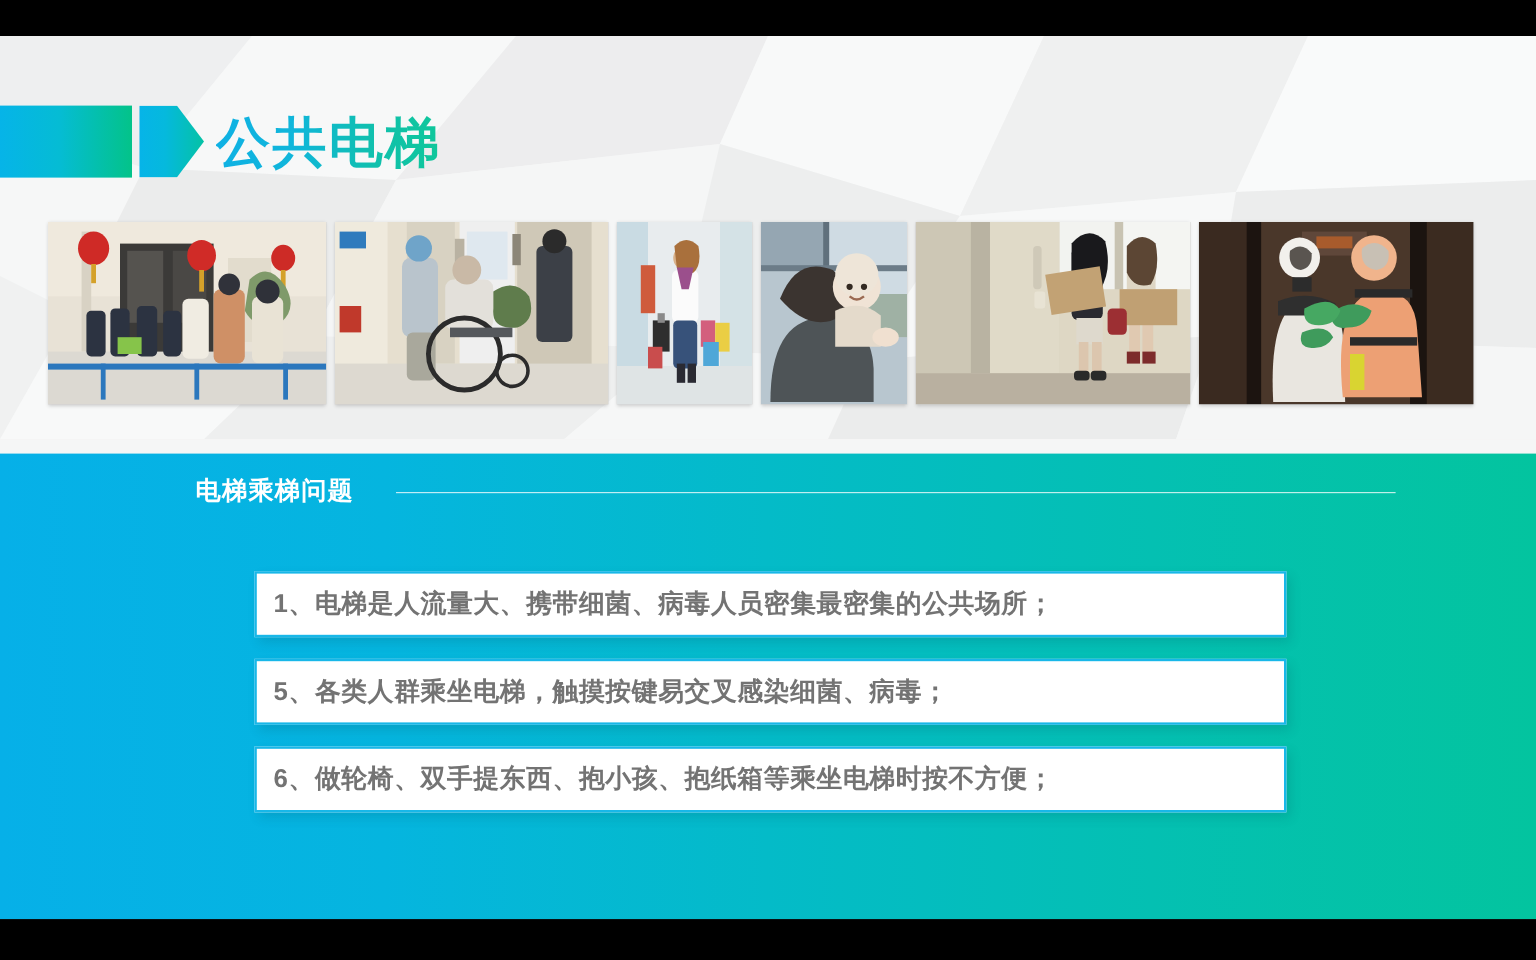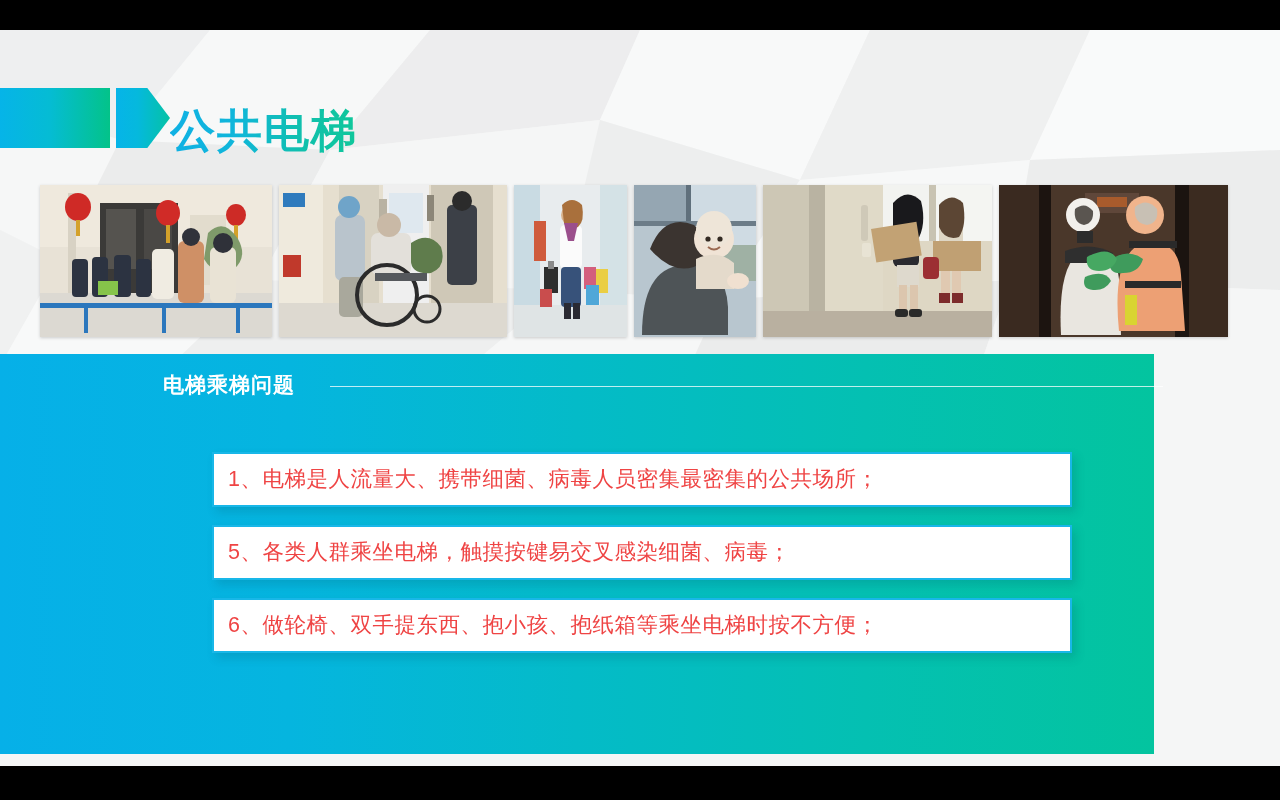--- a/index.html
+++ b/index.html
@@ -78,33 +78,32 @@
     left: 116px;
     top: 0;
     width: 54px;
     height: 60px;
     background: linear-gradient(90deg, #06b4e8 0%, #05b9dd 40%, #05c2a5 100%);
     clip-path: polygon(0 0, 58% 0, 100% 50%, 58% 100%, 0 100%);
   }
 
   .page-title {
     position: absolute;
-    left: 170px;
+    left: 180px;
     top: 58px;
     font-size: 45px;
     font-weight: bold;
     line-height: 62px;
     letter-spacing: 2px;
     background: linear-gradient(90deg, #0fb1e4 0%, #10b6da 35%, #10c0ad 70%, #0fc79a 100%);
     -webkit-background-clip: text;
     background-clip: text;
     color: transparent;
     -webkit-text-fill-color: transparent;
     white-space: nowrap;
-    margin-top: 12px;
   }
 
   
   .photo-strip {
     position: absolute;
     left: 40px;
     top: 155px;
     width: 1180px;
     height: 152px;
     display: flex;
@@ -118,22 +117,22 @@
     background: #cfcfcf;
     box-shadow: 0 1px 3px rgba(0,0,0,0.18);
     flex: 0 0 auto;
   }
   .photo svg { display: block; }
 
   
   .lower {
     position: absolute;
     left: 0;
-    top: 324px;
-    width: 1154px;
+    top: 348px;
+    width: 1280px;
     height: 400px;
     background: linear-gradient(90deg, #06b0e8 0%, #05b5df 25%, #04bbc8 50%, #04c0b2 75%, #03c49f 100%);
   }
 
   .section-head {
     position: absolute;
     left: 163px;
     top: 17px;
     display: flex;
     align-items: center;
@@ -167,22 +166,22 @@
     box-sizing: border-box;
     width: 860px;
     background: #ffffff;
     border: 2px solid #18b7e8;
     box-shadow: 4px 5px 9px rgba(0, 70, 90, 0.18);
     margin-bottom: 18px;
     padding: 8px 14px 9px 14px;
   }
   .card-text {
     font-size: 21.5px;
-    font-weight: normal;
-    color: #ef4444;
+    font-weight: bold;
+    color: #737373;
     line-height: 34px;
     letter-spacing: 0.5px;
     white-space: pre-line;
   }
 </style>
 </head>
 <body>
 
 <div class="slide-frame">
 

